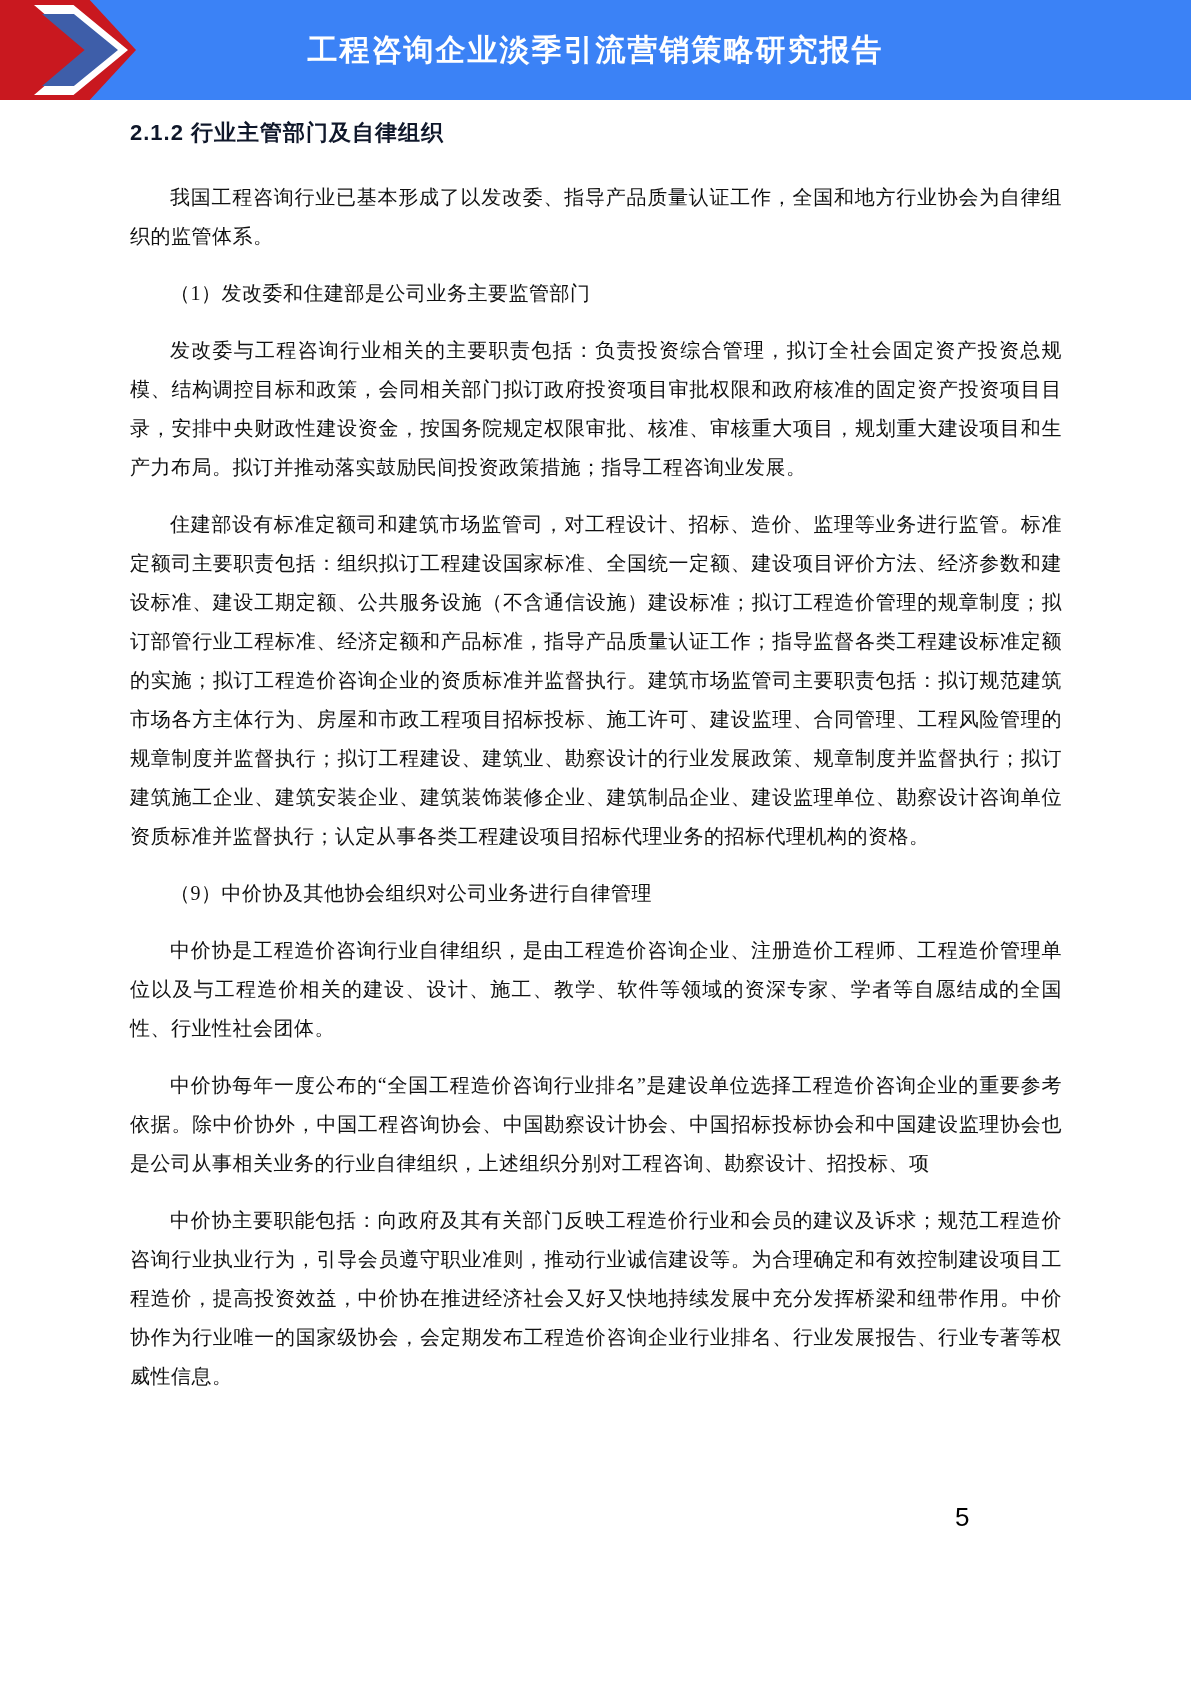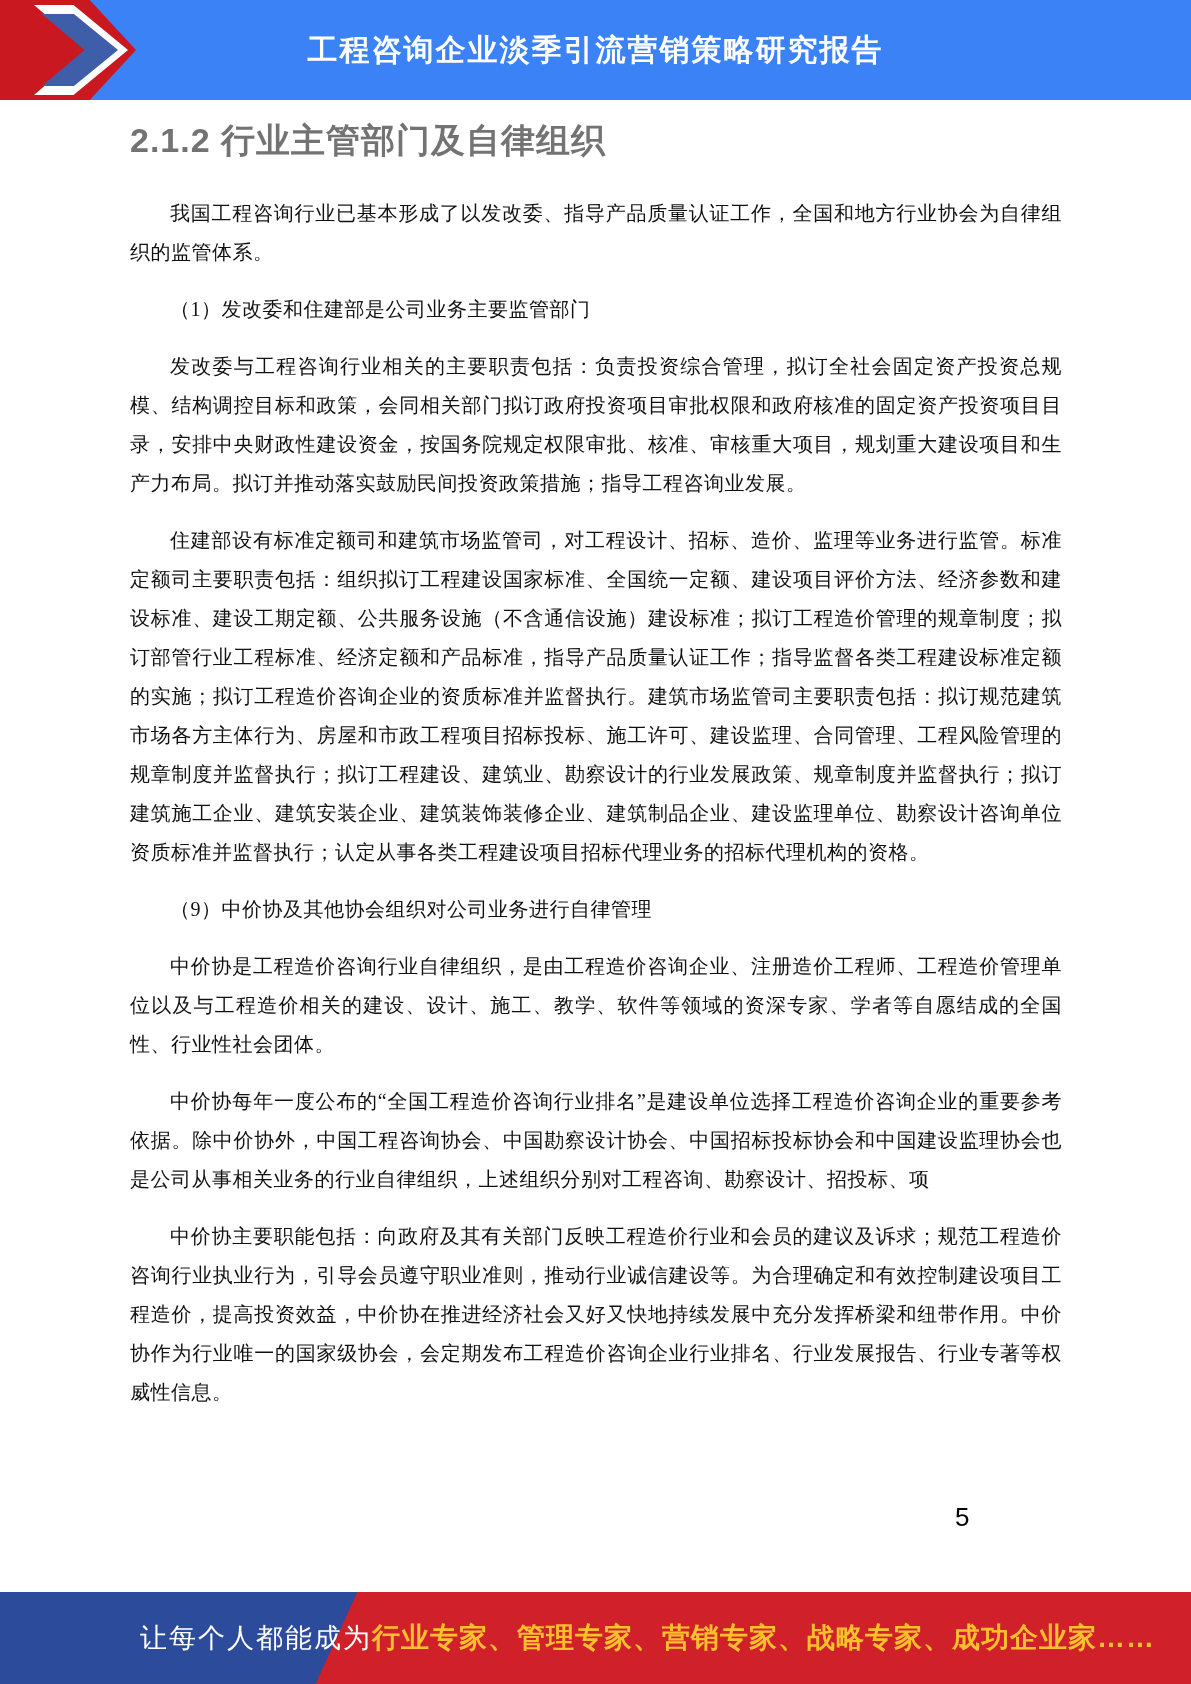--- a/index.html
+++ b/index.html
@@ -67,23 +67,23 @@
   
   .content {
     position: absolute;
     left: 130px;
     top: 118px;
     width: 932px;
   }
   .section-heading {
     margin: 0 0 30px 0;
     font-family: "Liberation Sans", sans-serif;
-    font-size: 34px;
+    font-size: 22px;
     font-weight: 700;
-    color: #737373;
+    color: #0f172a;
     letter-spacing: 1px;
   }
   .content p {
     margin: 0 0 18px 0;
     font-size: 20px;
     line-height: 1.95;
     text-indent: 2em;
     text-align: justify;
     letter-spacing: 0.5px;
   }
@@ -161,19 +161,14 @@
     <p>发改委与工程咨询行业相关的主要职责包括：负责投资综合管理，拟订全社会固定资产投资总规模、结构调控目标和政策，会同相关部门拟订政府投资项目审批权限和政府核准的固定资产投资项目目录，安排中央财政性建设资金，按国务院规定权限审批、核准、审核重大项目，规划重大建设项目和生产力布局。拟订并推动落实鼓励民间投资政策措施；指导工程咨询业发展。</p>
     <p>住建部设有标准定额司和建筑市场监管司，对工程设计、招标、造价、监理等业务进行监管。标准定额司主要职责包括：组织拟订工程建设国家标准、全国统一定额、建设项目评价方法、经济参数和建设标准、建设工期定额、公共服务设施（不含通信设施）建设标准；拟订工程造价管理的规章制度；拟订部管行业工程标准、经济定额和产品标准，指导产品质量认证工作；指导监督各类工程建设标准定额的实施；拟订工程造价咨询企业的资质标准并监督执行。建筑市场监管司主要职责包括：拟订规范建筑市场各方主体行为、房屋和市政工程项目招标投标、施工许可、建设监理、合同管理、工程风险管理的规章制度并监督执行；拟订工程建设、建筑业、勘察设计的行业发展政策、规章制度并监督执行；拟订建筑施工企业、建筑安装企业、建筑装饰装修企业、建筑制品企业、建设监理单位、勘察设计咨询单位资质标准并监督执行；认定从事各类工程建设项目招标代理业务的招标代理机构的资格。</p>
     <p>（9）中价协及其他协会组织对公司业务进行自律管理</p>
     <p>中价协是工程造价咨询行业自律组织，是由工程造价咨询企业、注册造价工程师、工程造价管理单位以及与工程造价相关的建设、设计、施工、教学、软件等领域的资深专家、学者等自愿结成的全国性、行业性社会团体。</p>
     <p>中价协每年一度公布的“全国工程造价咨询行业排名”是建设单位选择工程造价咨询企业的重要参考依据。除中价协外，中国工程咨询协会、中国勘察设计协会、中国招标投标协会和中国建设监理协会也是公司从事相关业务的行业自律组织，上述组织分别对工程咨询、勘察设计、招投标、项</p>
     <p>中价协主要职能包括：向政府及其有关部门反映工程造价行业和会员的建议及诉求；规范工程造价咨询行业执业行为，引导会员遵守职业准则，推动行业诚信建设等。为合理确定和有效控制建设项目工程造价，提高投资效益，中价协在推进经济社会又好又快地持续发展中充分发挥桥梁和纽带作用。中价协作为行业唯一的国家级协会，会定期发布工程造价咨询企业行业排名、行业发展报告、行业专著等权威性信息。</p>
   </div>
 
   <div class="page-number">5</div>
 
-  <div class="footer">
-    <div class="footer-red"></div>
-    <div class="footer-left-text">让每个人都能成为</div>
-    <div class="footer-right-text">行业专家、管理专家、营销专家、战略专家、成功企业家……</div>
-  </div>
 
 </div>
 
 </body></html>

